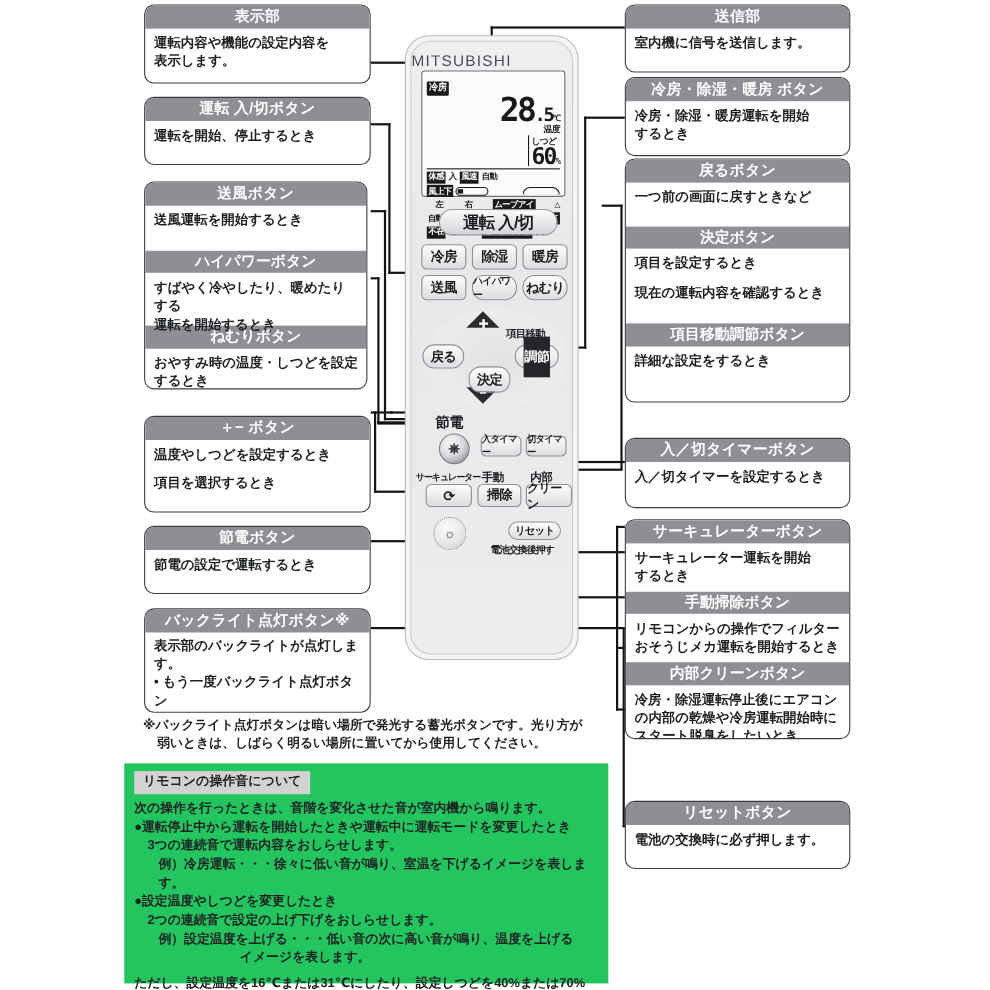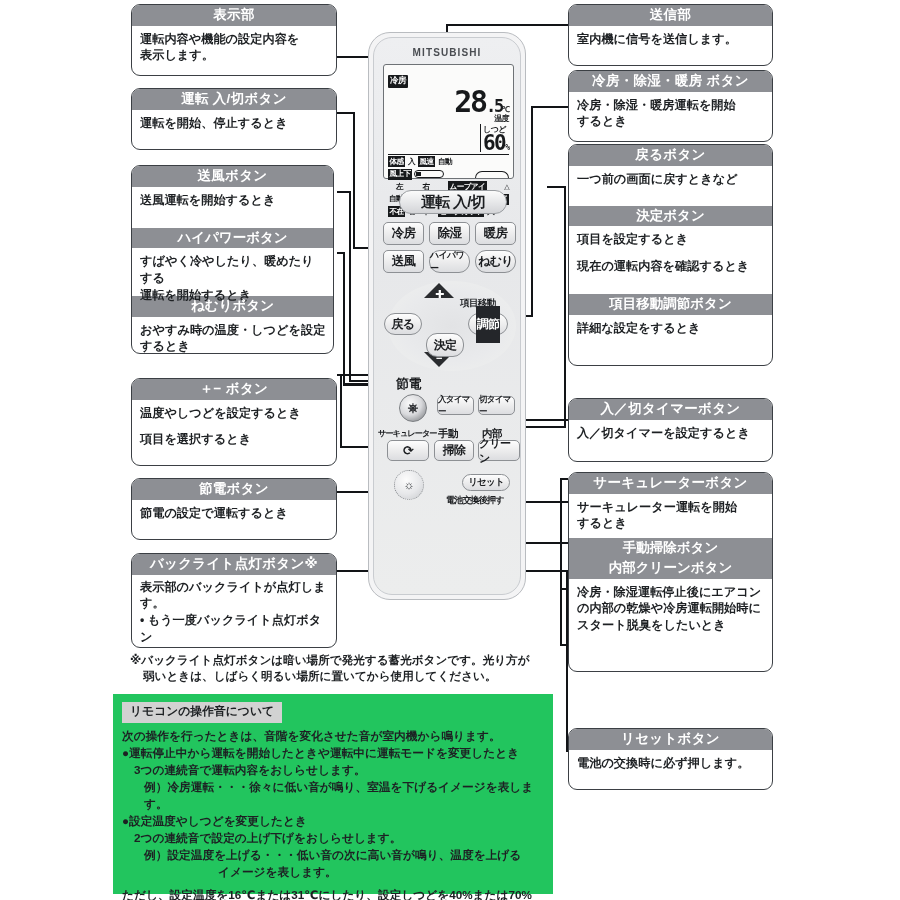--- a/index.html
+++ b/index.html
@@ -73,23 +73,23 @@
     padding: 4px;
   }
   #remote-inner {
     width: 100%; height: 100%;
     border: 1.4px solid #c9ccd0;
     border-radius: 19px;
     background: linear-gradient(180deg,#eeeff1 0%,#e7e8ea 40%,#eceded 100%);
     position: relative;
   }
   .brand {
-    text-align: center;
-    font-size: 10px;
-    font-weight: bold;
+    text-align: left;
+    font-size: 14px;
+    font-weight: normal;
     letter-spacing: 1.1px;
     color: #4a4d52;
     padding-top: 9px;
   }
 
   
   #lcd {
     position: absolute; left: 9px; top: 26px;
     width: 131px; height: 115px;
     background: #fbfbfa;
@@ -417,20 +417,22 @@
   <div class="callout" style="left:568px;top:398px;width:205px;height:64px;">
     <div class="co-head hdr-sm">入／切タイマーボタン</div>
     <div class="co-body bdy-sm">入／切タイマーを設定するとき</div>
   </div>
 
   <div class="callout" style="left:568px;top:472px;width:205px;height:200px;">
     <div class="co-head hdr-sm">サーキュレーターボタン</div>
     <div class="co-body bdy-sm" style="white-space:pre-line;height:44px;">サーキュレーター運転を開始
 するとき</div>
     <div class="sub-head hdr-sm">手動掃除ボタン</div>
+    <div class="co-body bdy-sm" style="white-space:pre-line;height:44px;">リモコンからの操作でフィルター
+おそうじメカ運転を開始するとき</div>
     <div class="sub-head hdr-sm">内部クリーンボタン</div>
     <div class="co-body bdy-sm" style="white-space:pre-line;">冷房・除湿運転停止後にエアコン
 の内部の乾燥や冷房運転開始時に
 スタート脱臭をしたいとき</div>
   </div>
 
   <div class="callout" style="left:568px;top:728px;width:205px;height:62px;">
     <div class="co-head hdr-sm">リセットボタン</div>
     <div class="co-body bdy-sm">電池の交換時に必ず押します。</div>
   </div>

